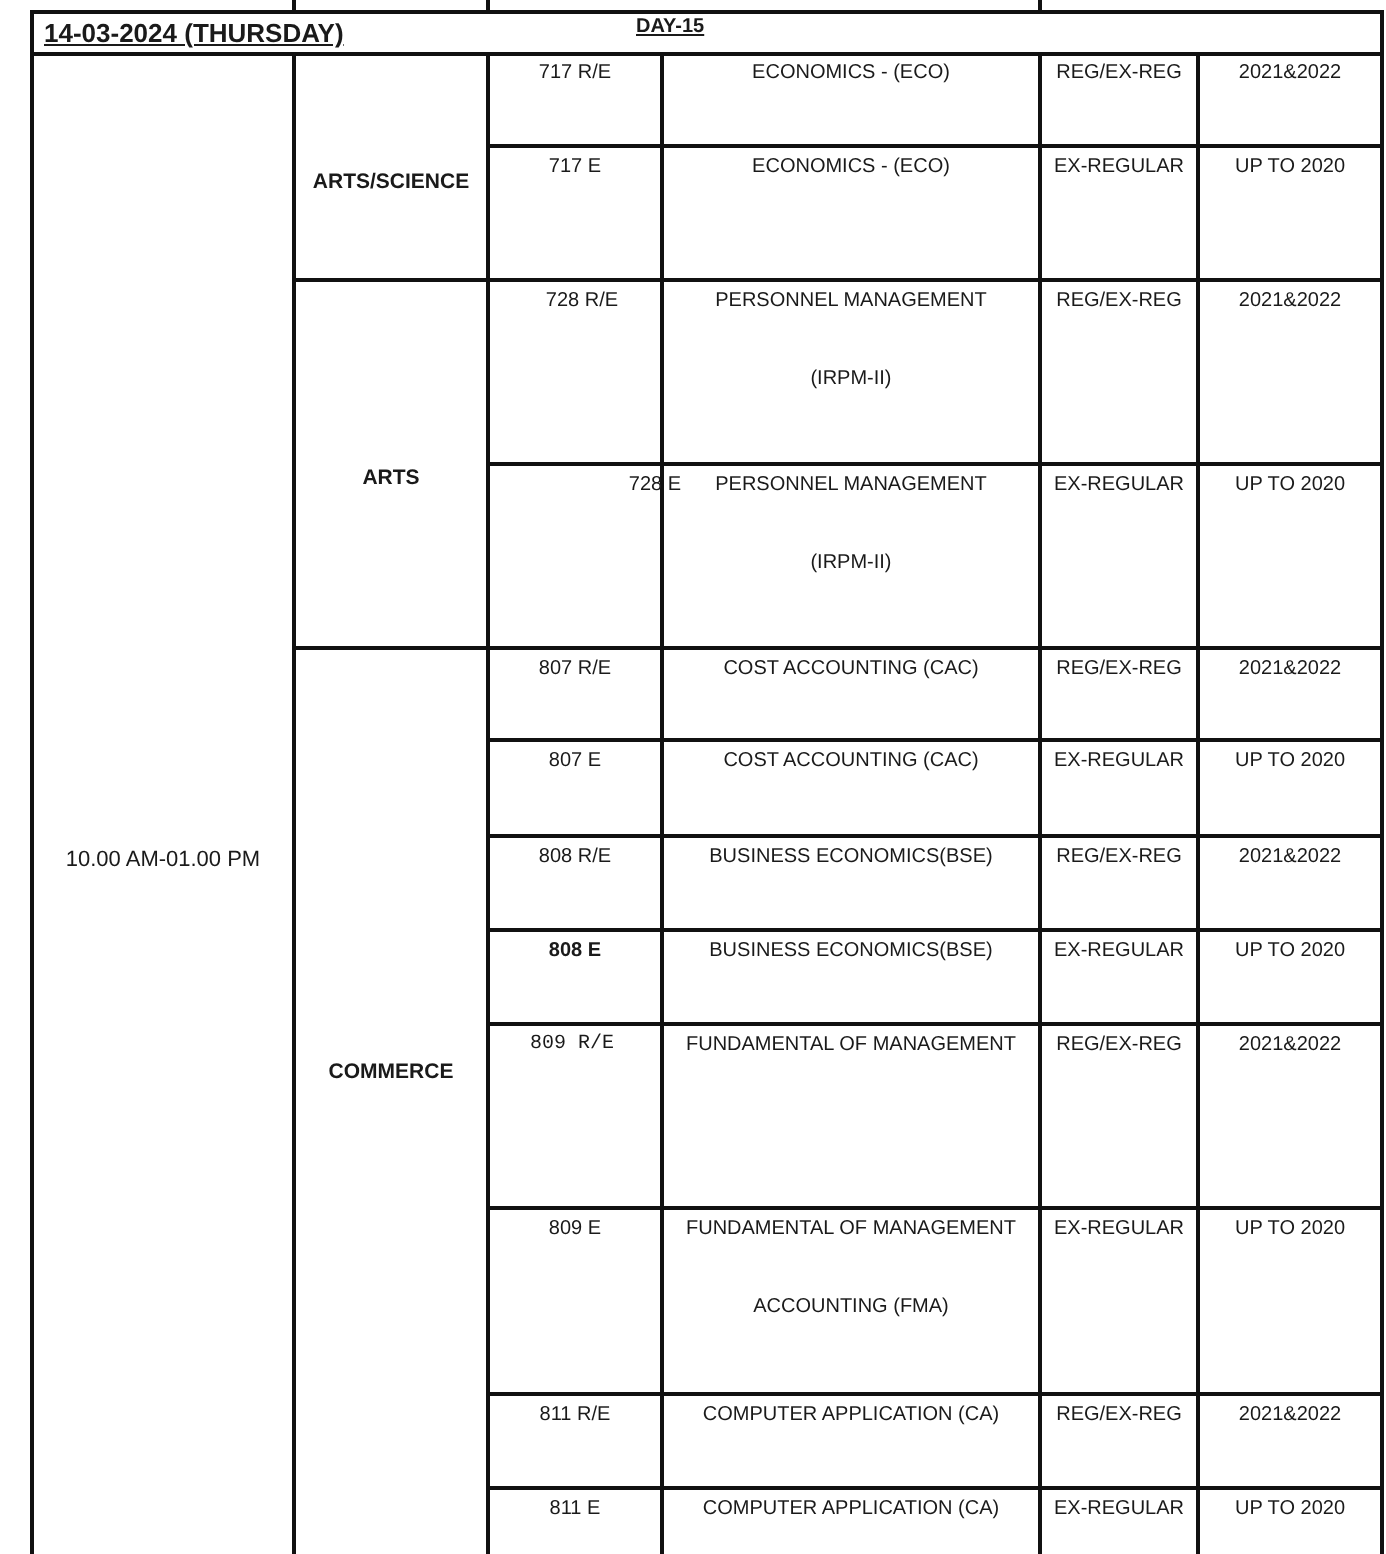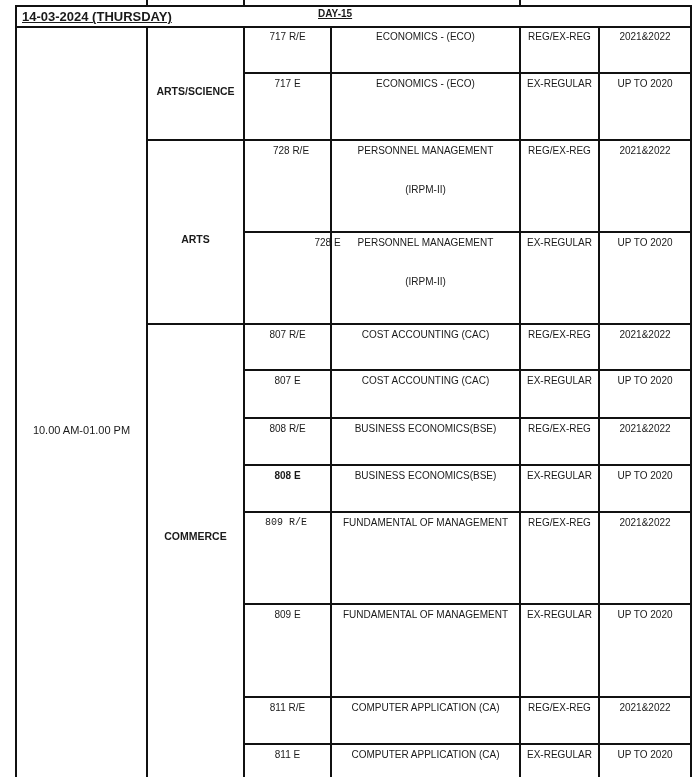--- a/index.html
+++ b/index.html
@@ -94,21 +94,21 @@
   <div class="cell top-text" style="left:332px;top:464px;width:187px;"><span>BUSINESS ECONOMICS(BSE)</span></div>
   <div class="cell top-text" style="left:521px;top:464px;width:77px;">EX-REGULAR</div>
   <div class="cell top-text" style="left:600px;top:464px;width:90px;">UP TO 2020</div>
 
   <div class="cell top-text" style="left:245px;top:511px;width:82px;font-family:Liberation Mono, monospace;">809 R/E</div>
   <div class="cell top-text" style="left:332px;top:511px;width:187px;"><span>FUNDAMENTAL OF MANAGEMENT</span></div>
   <div class="cell top-text" style="left:521px;top:511px;width:77px;">REG/EX-REG</div>
   <div class="cell top-text" style="left:600px;top:511px;width:90px;">2021&amp;2022</div>
 
   <div class="cell top-text" style="left:245px;top:603px;width:85px;">809 E</div>
-  <div class="cell top-text" style="left:332px;top:603px;width:187px;"><span>FUNDAMENTAL OF MANAGEMENT</span></div>
+  <div class="cell top-text" style="left:332px;top:603px;width:187px;"><span>FUNDAMENTAL OF MANAGEMENT</span><span class="sub2">ACCOUNTING (FMA)</span></div>
   <div class="cell top-text" style="left:521px;top:603px;width:77px;">EX-REGULAR</div>
   <div class="cell top-text" style="left:600px;top:603px;width:90px;">UP TO 2020</div>
 
   <div class="cell top-text" style="left:245px;top:696px;width:85px;">811 R/E</div>
   <div class="cell top-text" style="left:332px;top:696px;width:187px;"><span>COMPUTER APPLICATION (CA)</span></div>
   <div class="cell top-text" style="left:521px;top:696px;width:77px;">REG/EX-REG</div>
   <div class="cell top-text" style="left:600px;top:696px;width:90px;">2021&amp;2022</div>
 
   <div class="cell top-text" style="left:245px;top:743px;width:85px;">811 E</div>
   <div class="cell top-text" style="left:332px;top:743px;width:187px;"><span>COMPUTER APPLICATION (CA)</span></div>

